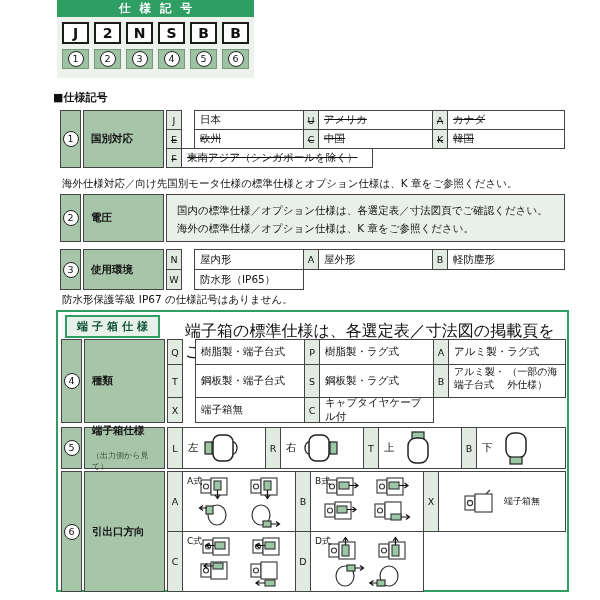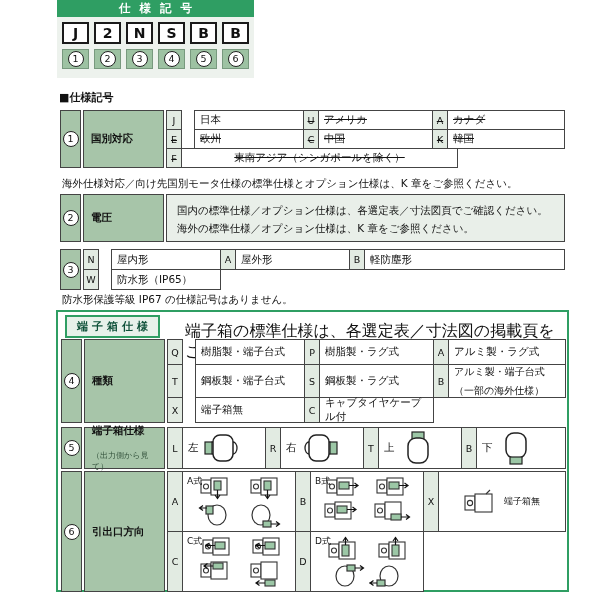--- a/index.html
+++ b/index.html
@@ -9,39 +9,39 @@
     overflow:hidden;
   }
   
   .top-block{position:absolute;left:57px;top:0;width:197px;height:78px;background:#edf2ed;}
   .code-header{height:17px;line-height:17px;background:#2f9e63;color:#fff;font-size:11.5px;font-weight:bold;text-align:center;letter-spacing:9px;text-indent:9px;}
   .code-row{display:flex;gap:5px;padding:5px 5px 0 5px;}
   .code-letter{width:27px;height:22px;background:#fff;border:2px solid #1a1a1a;box-sizing:border-box;display:flex;align-items:center;justify-content:center;font-size:14px;font-weight:bold;}
   .code-numbox{width:27px;height:20px;background:#9dc2a2;border:1px solid #78997e;box-sizing:border-box;display:flex;align-items:center;justify-content:center;}
   .cnum{display:inline-flex;width:14px;height:14px;border-radius:50%;background:#fff;border:1px solid #222;align-items:center;justify-content:center;font-size:9.5px;line-height:1;flex:none;}
   
-  .sec-title{position:absolute;left:59px;top:90px;font-size:11px;font-weight:600;text-align:center;}
+  .sec-title{position:absolute;left:53px;top:90px;font-size:11px;font-weight:600;text-align:center;}
   .note{position:absolute;font-size:10.5px;color:#111;}
   
   .rowtbl{position:absolute;left:60px;width:505px;display:flex;gap:2px;align-items:stretch;}
   .numcol{width:21px;flex:none;border:1px solid #444;background:#a7c5a9;display:flex;align-items:center;justify-content:center;box-sizing:border-box;}
   .lblcol{width:81px;flex:none;border:1px solid #444;background:#a7c5a9;box-sizing:border-box;display:flex;flex-direction:column;justify-content:center;padding-left:7px;font-size:10.5px;font-weight:600;}
   .lblsub{font-size:8px;font-weight:400;color:#31503a;margin-top:12px;}
   .ctn{flex:1;display:block;}
   .crow{display:flex;}
   .crow + .crow{margin-top:-1px;}
   .kcell{width:16px;flex:none;background:#e2ebe2;border:1px solid #444;box-sizing:border-box;display:flex;align-items:center;justify-content:center;font-size:9.5px;}
   .vcell{background:#fff;border:1px solid #444;box-sizing:border-box;display:flex;align-items:center;padding:0 5px;font-size:10.5px;margin-left:-1px;}
   .crow > .kcell:not(:first-child){margin-left:-1px;}
   .struck{text-decoration:line-through;}
   .h20{height:20px;} .h21{height:21px;} .h26{height:26px;} .h34{height:34px;} .h61{height:61px;}
-  .w110{width:110px;flex:none;margin-left:12px;} .w115{width:115px;flex:none;} .w240{width:277px;flex:none;justify-content:center;}
+  .w110{width:110px;flex:none;margin-left:12px;} .w115{width:115px;flex:none;} .w240{width:192px;flex:none;}
   .w84{width:84px;flex:none;} .w114{width:114px;flex:none;} .grow{flex:1;}
   .vnote{flex:1;border:1px solid #444;background:#e9efe9;box-sizing:border-box;padding:7px 10px 0 10px;font-size:10.5px;line-height:1.7;}
-  .twoline{flex-direction:column;justify-content:space-between;align-items:flex-start;font-size:10px;line-height:1.3;}
+  .twoline{flex-direction:row;justify-content:flex-end;align-items:flex-start;font-size:10px;line-height:1.3;}
   
   .tbsection{position:absolute;left:56px;top:310px;width:513px;height:282px;border:2px solid #2f9e63;box-sizing:border-box;background:#fff;}
   .tbsection .rowtbl{left:3px;width:505px;}
   .tb-label{position:absolute;left:7px;top:3px;border:2px solid #2f9e63;background:#e7f1ea;color:#0d5038;font-size:11px;font-weight:700;letter-spacing:4px;padding:2px 6px 2px 10px;}
   .tb-note{position:absolute;left:127px;top:9px;font-size:16px;}
   
   .diagcell{position:relative;justify-content:center;}
   .poscell{gap:4px;}
   .shiki{position:absolute;left:4px;top:3px;font-size:9px;}
   .xlabel{font-size:9px;margin-left:6px;}
@@ -140,20 +140,23 @@
     <div class="vnote">
       <div>国内の標準仕様／オプション仕様は、各選定表／寸法図頁でご確認ください。</div>
       <div>海外の標準仕様／オプション仕様は、K 章をご参照ください。</div>
     </div>
   </div>
 
   <div class="rowtbl" style="top:249px;">
     <div class="numcol">
         <span class="cnum">3</span>
       </div>
+    <div class="lblcol">
+        <span>使用環境</span>
+      </div>
     <div class="ctn">
       <div class="crow h21">
         <div class="kcell">N</div>
         <div class="vcell w110">屋内形</div>
         <div class="kcell">A</div>
         <div class="vcell w115">屋外形</div>
         <div class="kcell">B</div>
         <div class="vcell grow">軽防塵形</div>
       </div>
       <div class="crow h21">

